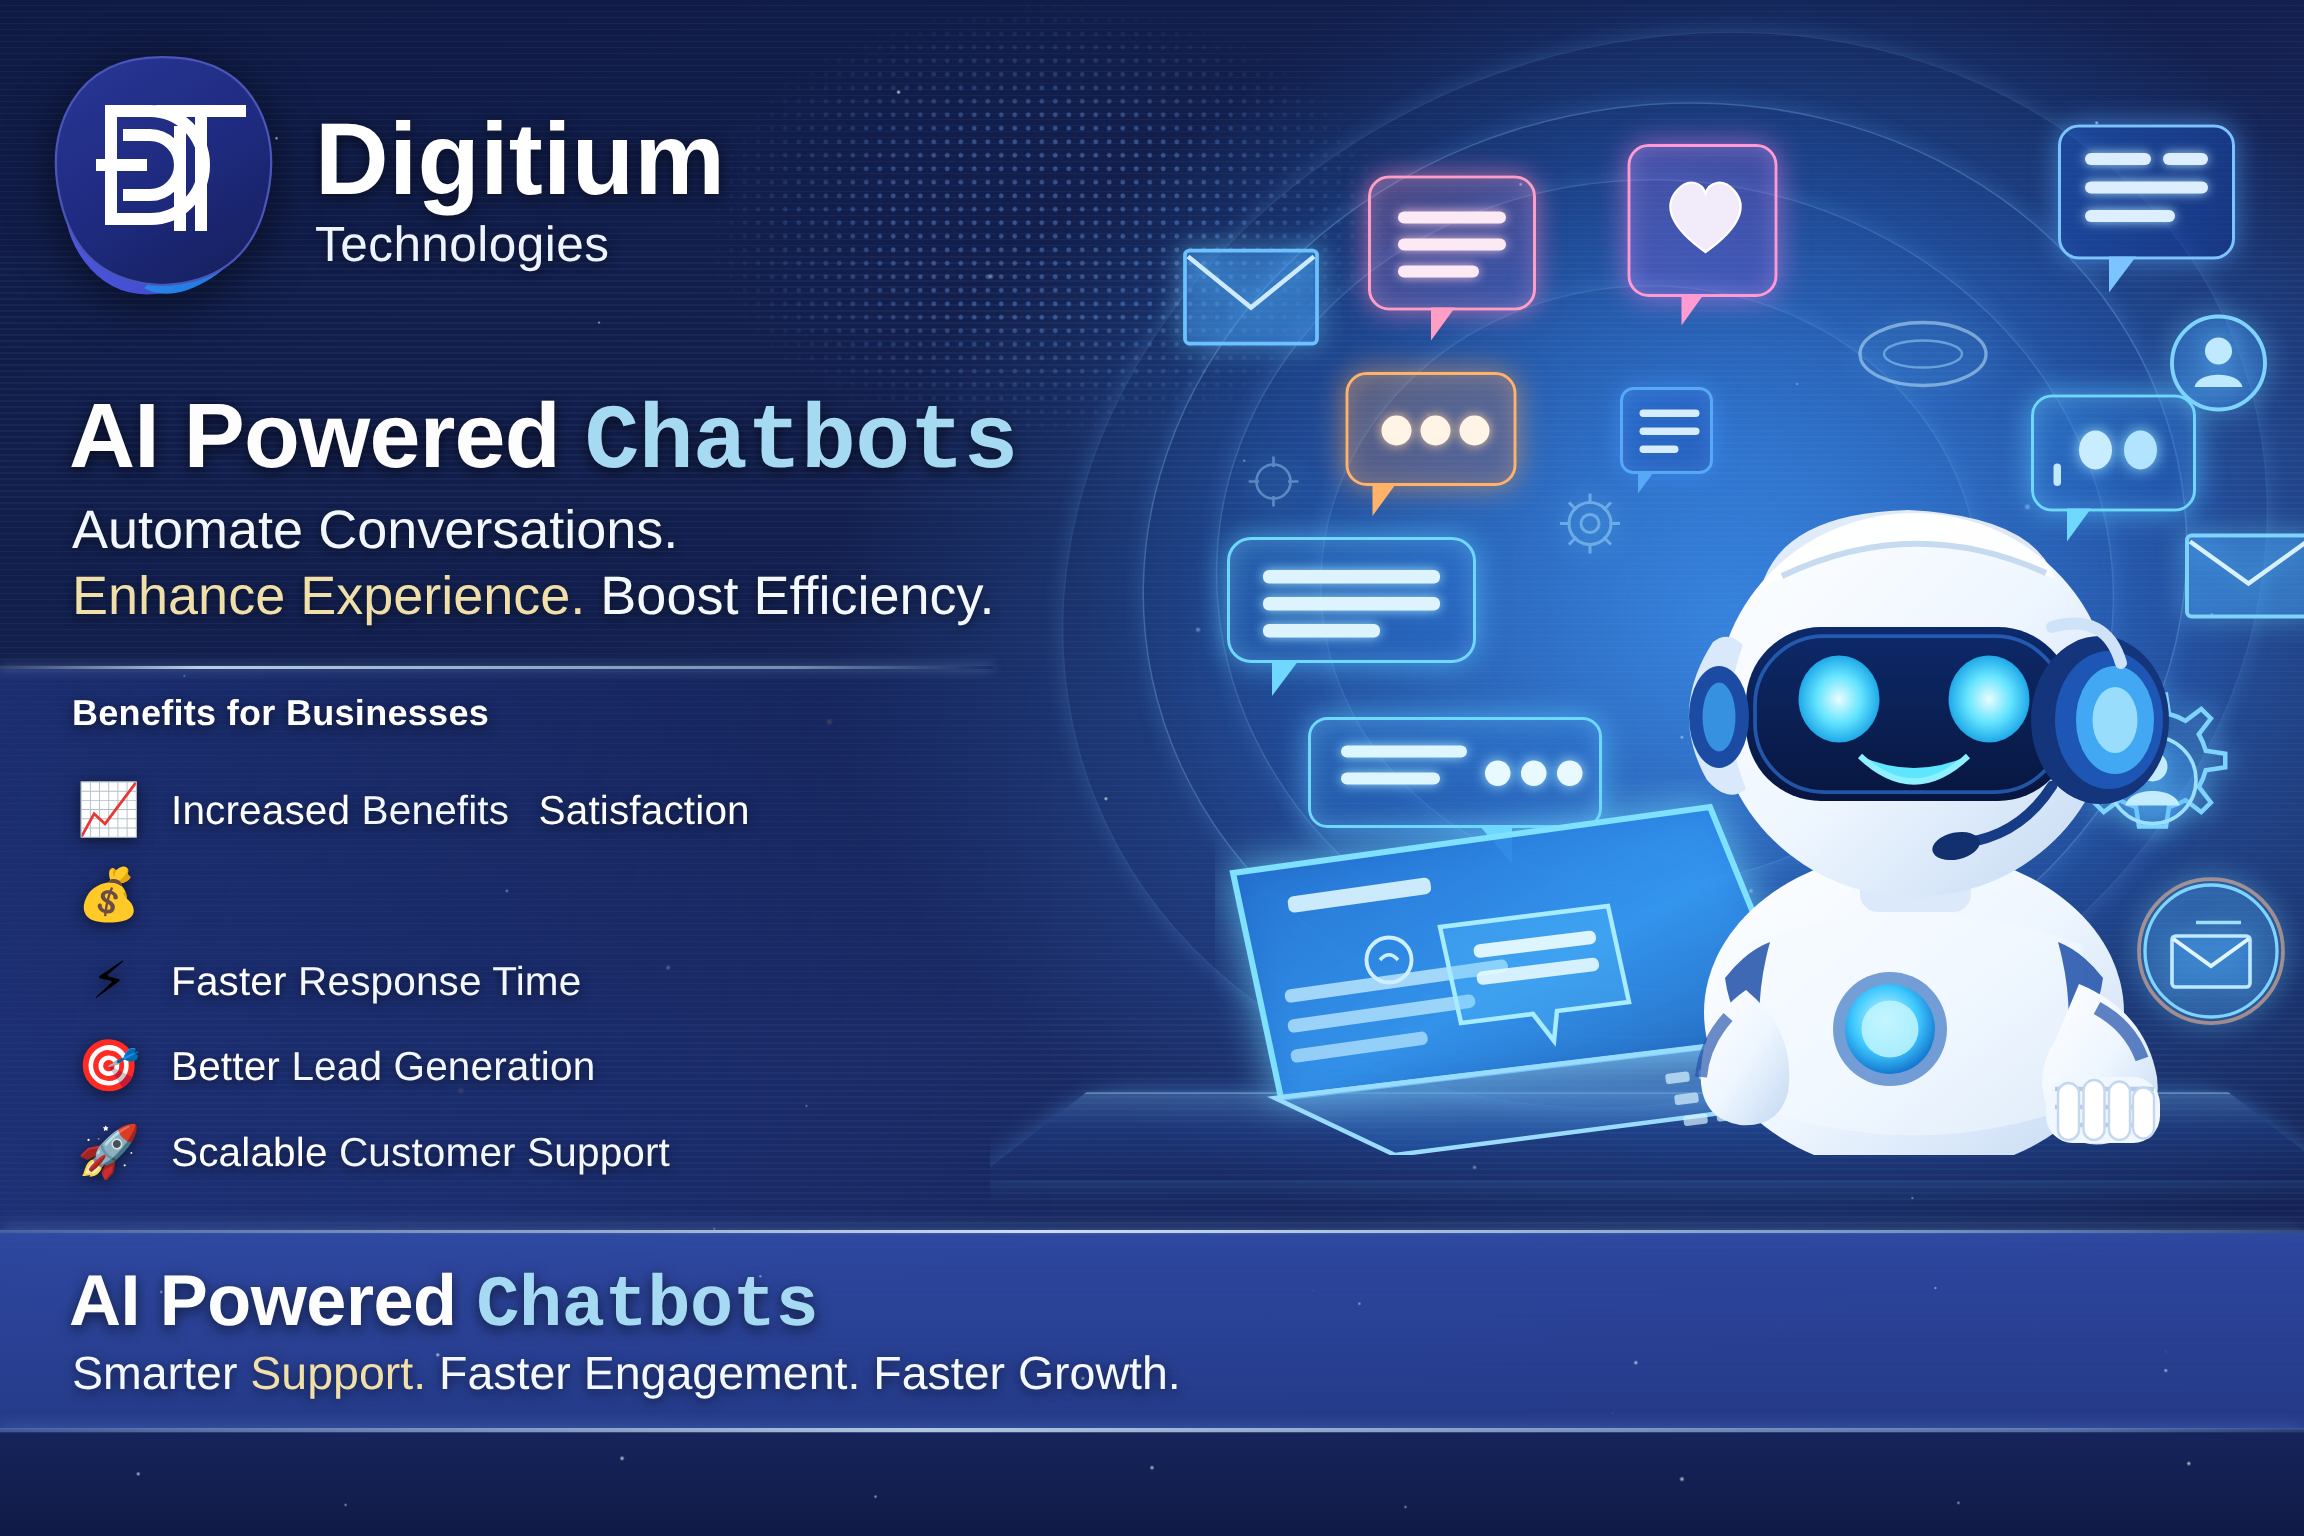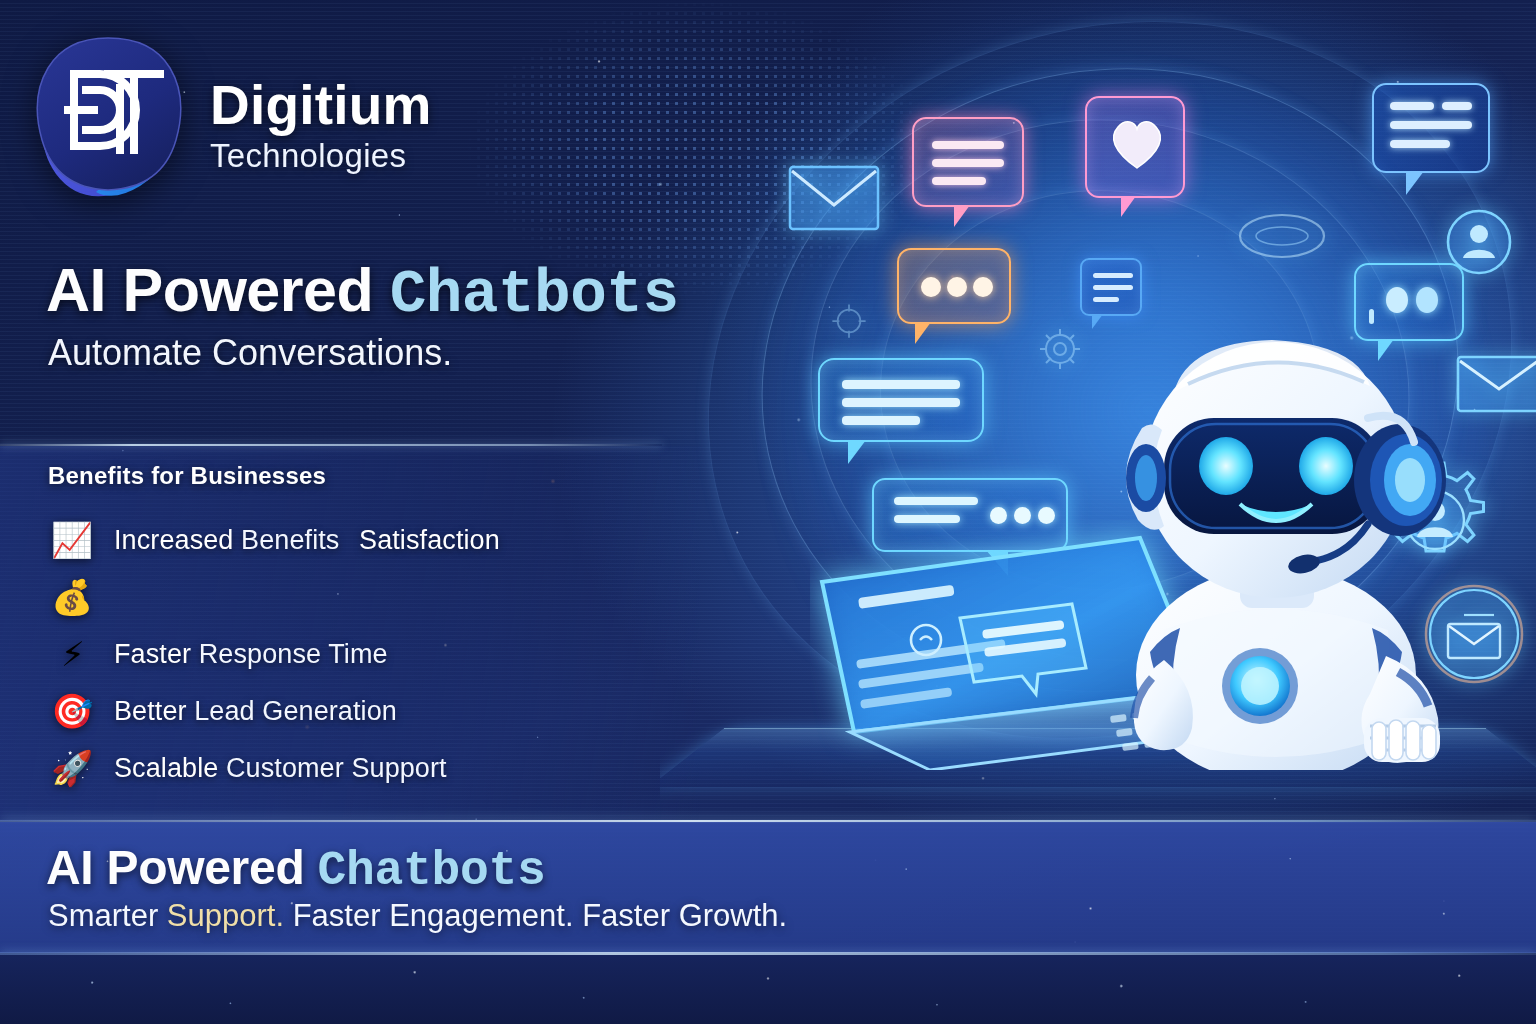--- a/index.html
+++ b/index.html
@@ -132,21 +132,21 @@
       radial-gradient(1.9px 1.9px at 73% 45%, rgba(225,240,255,.8), transparent),
       radial-gradient(1.4px 1.4px at 85% 68%, rgba(175,210,255,.7), transparent),
       radial-gradient(1.7px 1.7px at 95% 30%, rgba(245,250,255,.8), transparent);
   }
 
   
   .logo-block{position:absolute;left:30px;top:28px;display:flex;align-items:center;gap:18px;}
   .logo-mark{width:162px;height:172px;position:relative;filter:drop-shadow(0 6px 16px rgba(0,0,0,.55));}
   .brand{display:flex;flex-direction:column;justify-content:center;line-height:1;}
   .brand-name{
-    font-size:55px;font-weight:700;color:#ffffff;letter-spacing:.2px;
+    font-size:68px;font-weight:700;color:#ffffff;letter-spacing:.2px;
     text-shadow:0 2px 10px rgba(0,0,0,.6);
     margin-top:22px;
   }
   .brand-sub{
     font-size:33px;font-weight:400;color:#eef4ff;margin-top:6px;letter-spacing:.3px;
     text-shadow:0 2px 8px rgba(0,0,0,.55);
   }
 
   
   .headline{
@@ -541,20 +541,23 @@
     <div class="brand">
       <div class="brand-name">Digitium</div>
       <div class="brand-sub">Technologies</div>
     </div>
   </div>
 
   <div class="headline">
     <span class="hl-white">AI Powered </span><span class="hl-blue">Chatbots</span>
   </div>
   <div class="sub1">Automate Conversations.</div>
+  <div class="sub2">
+    <span class="gold">Enhance Experience. </span><span class="white">Boost Efficiency.</span>
+  </div>
 
   <div class="benefits-title">Benefits for Businesses</div>
   <div class="benefit-list">
 
     <div class="benefit">
       <span class="b-icon">📈</span>
       <span class="b-text"><b>Increased </b><span>Benefits </span><b>Satisfaction</b></span>
     </div>
 
     <div class="benefit">

